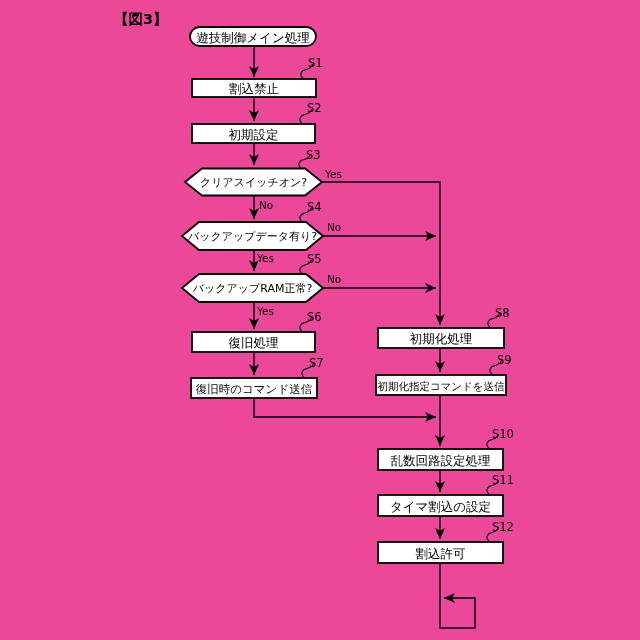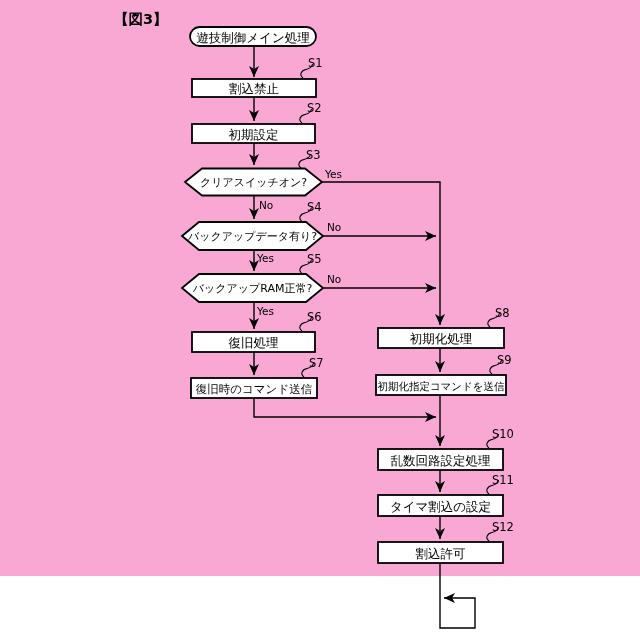--- a/index.html
+++ b/index.html
@@ -6,22 +6,22 @@
     margin: 0;
     padding: 0;
     background: #ffffff;
     width: 640px;
     height: 640px;
     overflow: hidden;
   }
   .canvas {
     position: relative;
     width: 640px;
-    height: 576px;
-    background: #f9a8d4;
+    height: 640px;
+    background: #ec4899;
   }
   svg {
     display: block;
     font-family: "DejaVu Sans", "Liberation Sans", sans-serif;
   }
   .shape { fill: #ffffff; stroke: #000000; stroke-width: 1.8px; }
   .ln    { fill: none; stroke: #000000; stroke-width: 1.4px; }
   .sq    { fill: none; stroke: #000000; stroke-width: 1.1px; }
   .t {
     font-size: 12.5px;

